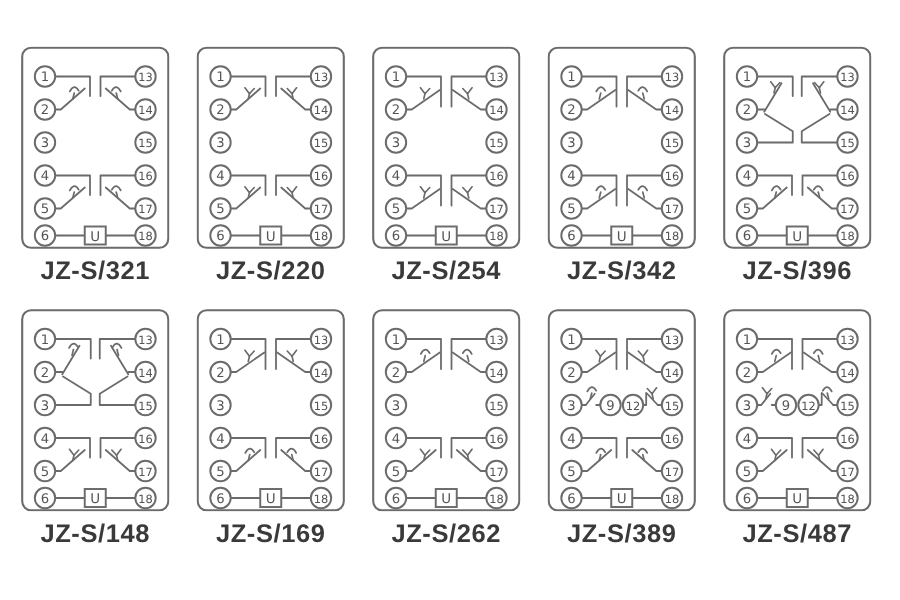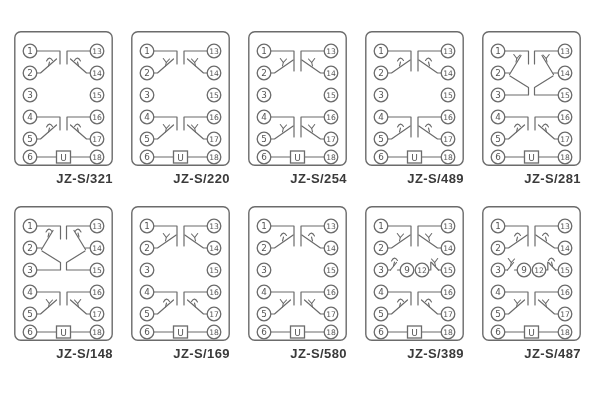--- a/index.html
+++ b/index.html
@@ -1,19 +1,19 @@
 <!DOCTYPE html>
 <html><head>
 <meta charset="utf-8">
 <style>
   html,body{margin:0;padding:0;background:#fff;}
   #sheet{position:relative;width:600px;height:400px;background:#ffffff;overflow:hidden;
          font-family:"Liberation Sans", sans-serif;}
   .panel-wrap{position:absolute;width:99px;}
-  .panel-label{width:99px;text-align:right;margin-top:5px;font-size:13px;
+  .panel-label{width:99px;text-align:center;margin-top:5px;font-size:17px;
                font-weight:bold;letter-spacing:0.4px;color:#3a3a3a;}
   svg{display:block;}
 </style>
 </head>
 <body>
 
 <div id="sheet">
     <div class="panel-wrap" style="left: 14px; top: 31px;">
       <svg width="99" height="135" viewBox="0 0 99 135">
         <rect x="0.8" y="0.8" width="97.4" height="133.4" rx="6" ry="6" fill="none" stroke="#6b6b6b" stroke-width="1.4"></rect>
@@ -221,21 +221,21 @@
         <text x="83" y="89.1" text-anchor="middle" font-size="7.6" font-family="DejaVu Sans, sans-serif" fill="#555555">16</text>
         <circle cx="16" cy="108" r="6.8" fill="#ffffff" stroke="#6b6b6b" stroke-width="1.3"></circle>
         <text x="16" y="111.1" text-anchor="middle" font-size="8.8" font-family="DejaVu Sans, sans-serif" fill="#555555">5</text>
         <circle cx="83" cy="108" r="6.8" fill="#ffffff" stroke="#6b6b6b" stroke-width="1.3"></circle>
         <text x="83" y="111.1" text-anchor="middle" font-size="7.6" font-family="DejaVu Sans, sans-serif" fill="#555555">17</text>
         <circle cx="16" cy="126" r="6.8" fill="#ffffff" stroke="#6b6b6b" stroke-width="1.3"></circle>
         <text x="16" y="129.1" text-anchor="middle" font-size="8.8" font-family="DejaVu Sans, sans-serif" fill="#555555">6</text>
         <circle cx="83" cy="126" r="6.8" fill="#ffffff" stroke="#6b6b6b" stroke-width="1.3"></circle>
         <text x="83" y="129.1" text-anchor="middle" font-size="7.6" font-family="DejaVu Sans, sans-serif" fill="#555555">18</text>
       </svg>
-      <div class="panel-label">JZ-S/489</div>
+      <div class="panel-label">JZ-S/342</div>
     </div>
     <div class="panel-wrap" style="left: 482px; top: 31px;">
       <svg width="99" height="135" viewBox="0 0 99 135">
         <rect x="0.8" y="0.8" width="97.4" height="133.4" rx="6" ry="6" fill="none" stroke="#6b6b6b" stroke-width="1.4"></rect>
         <g>
           <path d="M22.8,20 H46.5 V33" fill="none" stroke="#6b6b6b" stroke-width="1.2" stroke-linecap="round" stroke-linejoin="round"></path>
           <path d="M22.8,42 H27.5" fill="none" stroke="#6b6b6b" stroke-width="1.2" stroke-linecap="round" stroke-linejoin="round"></path>
           <path d="M27.5,43.5 L39,24.5" fill="none" stroke="#6b6b6b" stroke-width="1.2" stroke-linecap="round" stroke-linejoin="round"></path>
           <path d="M22.8,64 H46.5 V56.5 L28,45" fill="none" stroke="#6b6b6b" stroke-width="1.2" stroke-linecap="round" stroke-linejoin="round"></path>
           <path d="M34,31 L34.8,27.5" fill="none" stroke="#6b6b6b" stroke-width="1.1" stroke-linecap="round" stroke-linejoin="round"></path>
@@ -279,21 +279,21 @@
         <text x="83" y="89.1" text-anchor="middle" font-size="7.6" font-family="DejaVu Sans, sans-serif" fill="#555555">16</text>
         <circle cx="16" cy="108" r="6.8" fill="#ffffff" stroke="#6b6b6b" stroke-width="1.3"></circle>
         <text x="16" y="111.1" text-anchor="middle" font-size="8.8" font-family="DejaVu Sans, sans-serif" fill="#555555">5</text>
         <circle cx="83" cy="108" r="6.8" fill="#ffffff" stroke="#6b6b6b" stroke-width="1.3"></circle>
         <text x="83" y="111.1" text-anchor="middle" font-size="7.6" font-family="DejaVu Sans, sans-serif" fill="#555555">17</text>
         <circle cx="16" cy="126" r="6.8" fill="#ffffff" stroke="#6b6b6b" stroke-width="1.3"></circle>
         <text x="16" y="129.1" text-anchor="middle" font-size="8.8" font-family="DejaVu Sans, sans-serif" fill="#555555">6</text>
         <circle cx="83" cy="126" r="6.8" fill="#ffffff" stroke="#6b6b6b" stroke-width="1.3"></circle>
         <text x="83" y="129.1" text-anchor="middle" font-size="7.6" font-family="DejaVu Sans, sans-serif" fill="#555555">18</text>
       </svg>
-      <div class="panel-label">JZ-S/281</div>
+      <div class="panel-label">JZ-S/396</div>
     </div>
     <div class="panel-wrap" style="left: 14px; top: 206px;">
       <svg width="99" height="135" viewBox="0 0 99 135">
         <rect x="0.8" y="0.8" width="97.4" height="133.4" rx="6" ry="6" fill="none" stroke="#6b6b6b" stroke-width="1.4"></rect>
         <g>
           <path d="M22.8,20 H46.5 V33" fill="none" stroke="#6b6b6b" stroke-width="1.2" stroke-linecap="round" stroke-linejoin="round"></path>
           <path d="M22.8,42 H27.5" fill="none" stroke="#6b6b6b" stroke-width="1.2" stroke-linecap="round" stroke-linejoin="round"></path>
           <path d="M27.5,43.5 L39,24.5" fill="none" stroke="#6b6b6b" stroke-width="1.2" stroke-linecap="round" stroke-linejoin="round"></path>
           <path d="M22.8,64 H46.5 V56.5 L28,45" fill="none" stroke="#6b6b6b" stroke-width="1.2" stroke-linecap="round" stroke-linejoin="round"></path>
           <path d="M34,31 L35,27" fill="none" stroke="#6b6b6b" stroke-width="1.1" stroke-linecap="round" stroke-linejoin="round"></path>
@@ -445,21 +445,21 @@
         <text x="83" y="89.1" text-anchor="middle" font-size="7.6" font-family="DejaVu Sans, sans-serif" fill="#555555">16</text>
         <circle cx="16" cy="108" r="6.8" fill="#ffffff" stroke="#6b6b6b" stroke-width="1.3"></circle>
         <text x="16" y="111.1" text-anchor="middle" font-size="8.8" font-family="DejaVu Sans, sans-serif" fill="#555555">5</text>
         <circle cx="83" cy="108" r="6.8" fill="#ffffff" stroke="#6b6b6b" stroke-width="1.3"></circle>
         <text x="83" y="111.1" text-anchor="middle" font-size="7.6" font-family="DejaVu Sans, sans-serif" fill="#555555">17</text>
         <circle cx="16" cy="126" r="6.8" fill="#ffffff" stroke="#6b6b6b" stroke-width="1.3"></circle>
         <text x="16" y="129.1" text-anchor="middle" font-size="8.8" font-family="DejaVu Sans, sans-serif" fill="#555555">6</text>
         <circle cx="83" cy="126" r="6.8" fill="#ffffff" stroke="#6b6b6b" stroke-width="1.3"></circle>
         <text x="83" y="129.1" text-anchor="middle" font-size="7.6" font-family="DejaVu Sans, sans-serif" fill="#555555">18</text>
       </svg>
-      <div class="panel-label">JZ-S/580</div>
+      <div class="panel-label">JZ-S/262</div>
     </div>
     <div class="panel-wrap" style="left: 365px; top: 206px;">
       <svg width="99" height="135" viewBox="0 0 99 135">
         <rect x="0.8" y="0.8" width="97.4" height="133.4" rx="6" ry="6" fill="none" stroke="#6b6b6b" stroke-width="1.4"></rect>
         <g>
           <path d="M22.8,20 H46 V40" fill="none" stroke="#6b6b6b" stroke-width="1.2" stroke-linecap="round" stroke-linejoin="round"></path>
           <path d="M22.8,42 H26.5 L45.2,29" fill="none" stroke="#6b6b6b" stroke-width="1.2" stroke-linecap="round" stroke-linejoin="round"></path>
           <path d="M34.5,35 L35.3,31.5" fill="none" stroke="#6b6b6b" stroke-width="1.1" stroke-linecap="round" stroke-linejoin="round"></path>
           <path d="M32.3,27.5 L35.3,31.5 L38.5,28" fill="none" stroke="#6b6b6b" stroke-width="1.1" stroke-linecap="round" stroke-linejoin="round"></path>
           <path d="M22.8,64 H25.5" fill="none" stroke="#6b6b6b" stroke-width="1.2" stroke-linecap="round" stroke-linejoin="round"></path>

